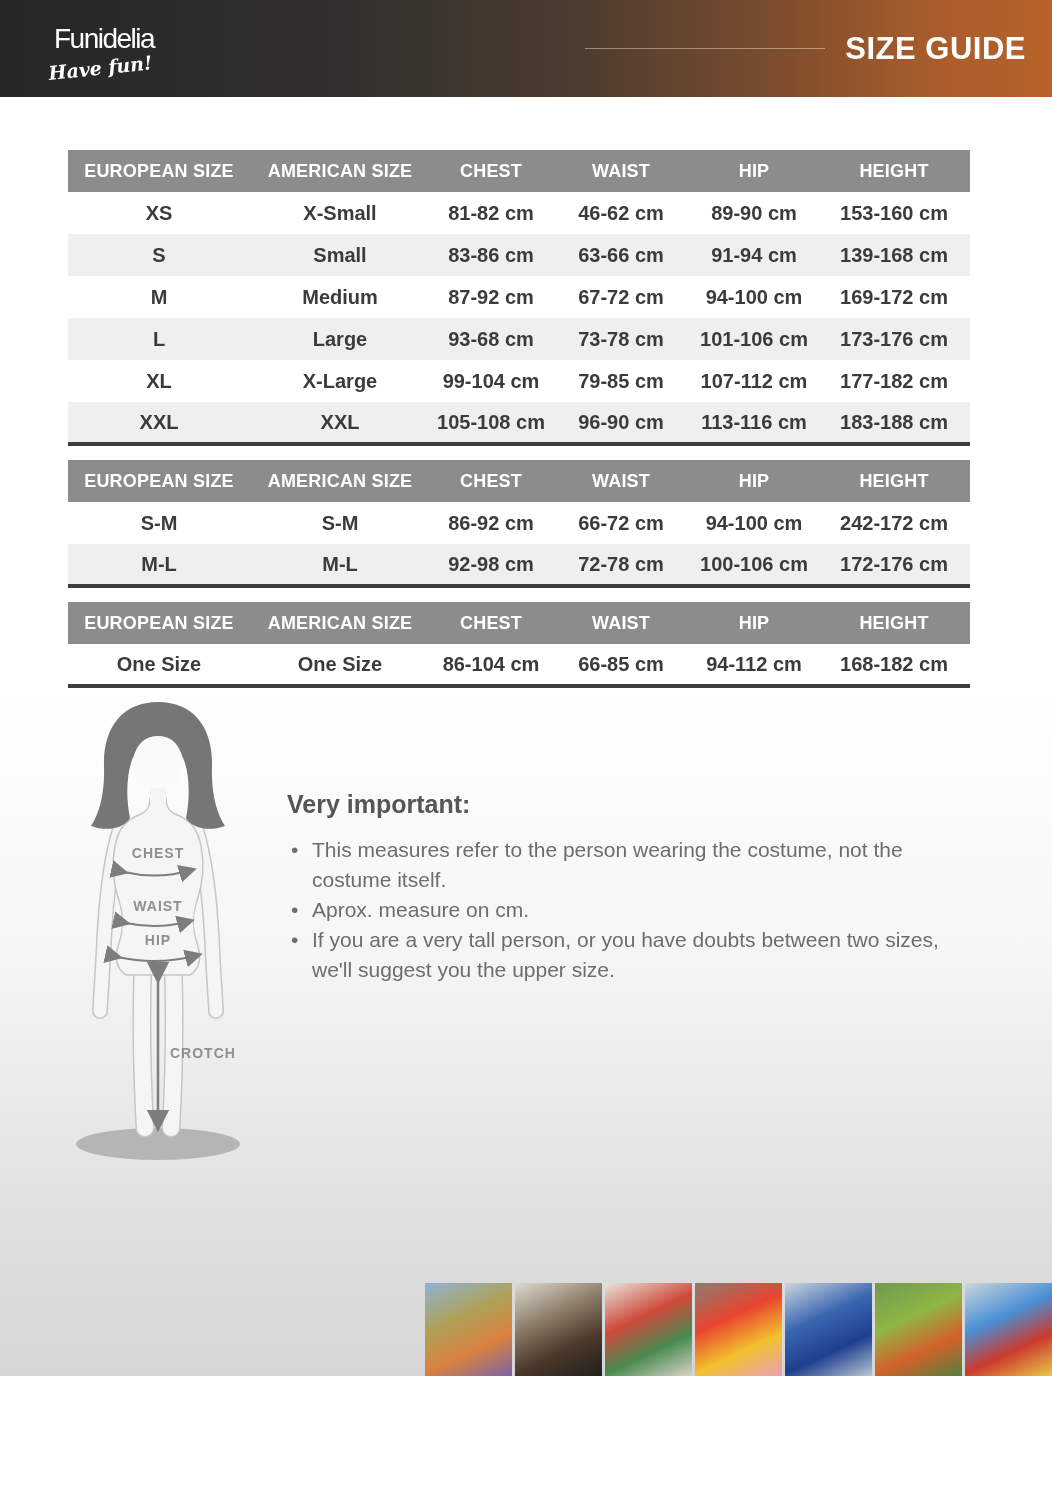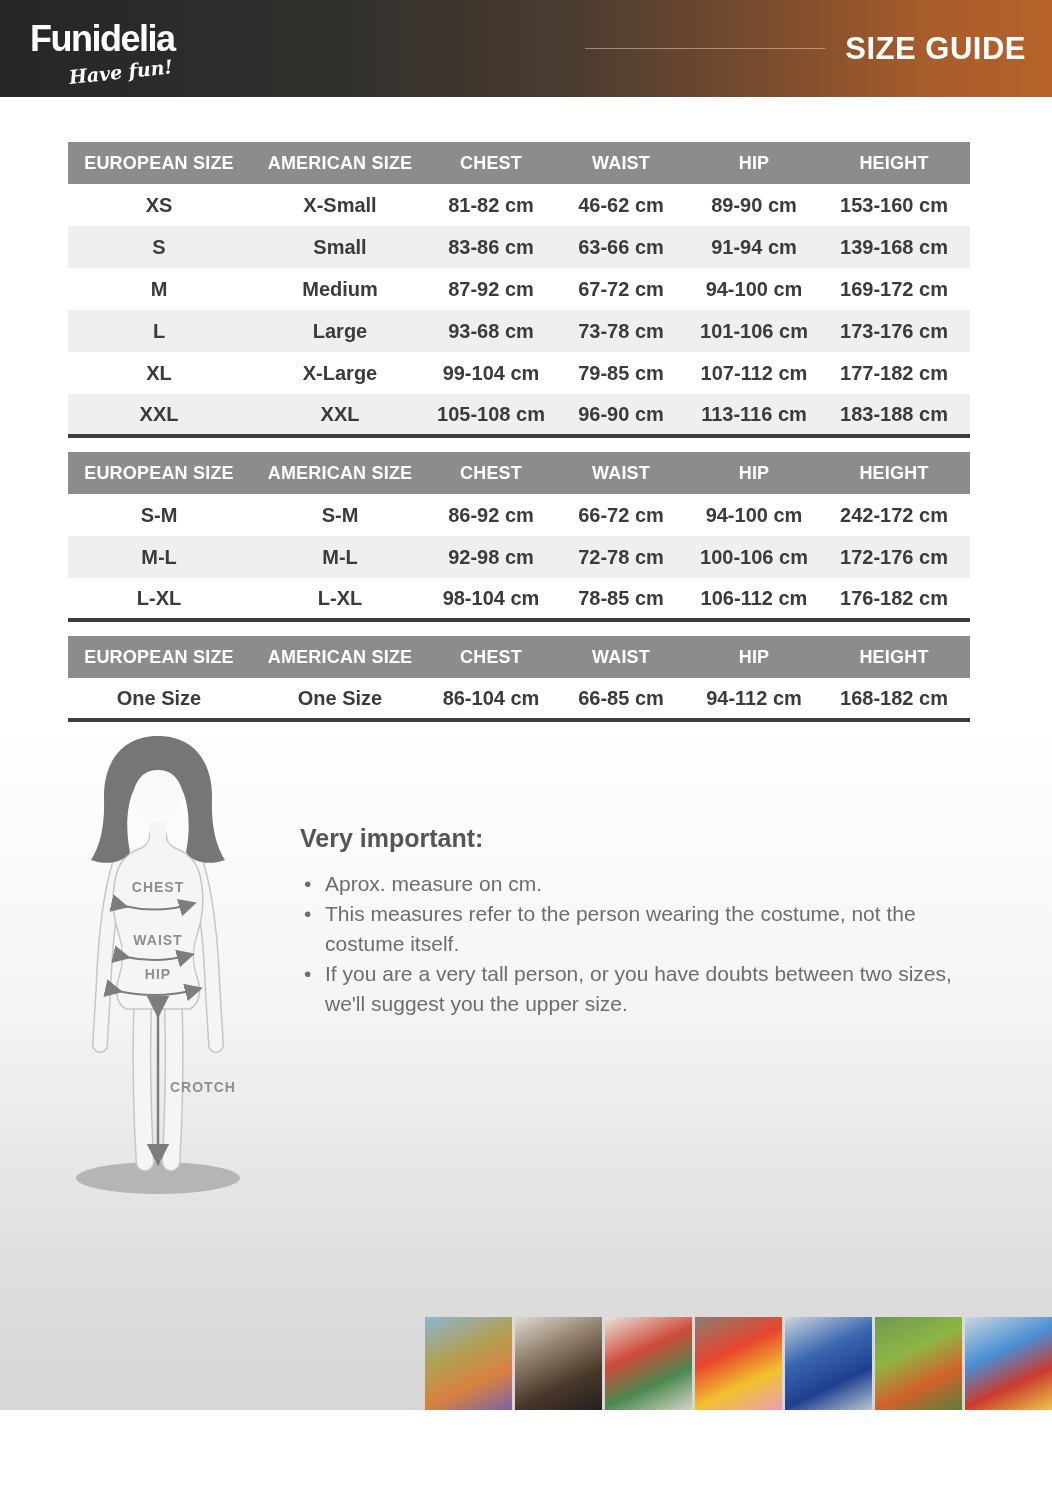--- a/index.html
+++ b/index.html
@@ -13,33 +13,33 @@
   .page { width:1052px; height:1500px; position:relative; }
 
   
   .header {
     height:97px;
     background:linear-gradient(90deg,#262626 0%,#31302d 32%,#4c3c30 55%,#7d4d2e 74%,#a85c2b 88%,#b7622a 100%);
     display:flex; align-items:center;
   }
   .logo { margin-left:30px; display:flex; flex-direction:column; }
   .logo-word {
-    color:#fff; font-size:36px; font-weight:700; letter-spacing:-1.5px; line-height:1;
+    color:#fff; font-size:28px; font-weight:400; letter-spacing:-1.5px; line-height:1;margin-left:24px;
   }
   .logo-tag {
     color:#fff; font-family:"DejaVu Serif", serif; font-style:italic; font-weight:700;
     font-size:19px; text-align:right; margin-top:-2px; padding-right:2px;
     transform:rotate(-6deg); transform-origin:right center;
   }
   .header-right { margin-left:auto; margin-right:26px; display:flex; align-items:center; gap:20px; }
   .header-line { width:240px; height:1px; background:rgba(255,230,205,0.45); }
   .header-title { color:#fff; font-size:31px; font-weight:800; letter-spacing:0.5px; }
 
   
-  .tables { padding:45px 82px 0 68px; background:#fff; }
+  .tables { padding:45px 82px 0 68px; background:#fff;margin-top:8px; }
   table.size-table {
     width:902px; border-collapse:collapse; table-layout:fixed;
     border-bottom:4px solid #3d3d3d; margin-bottom:14px;
   }
   table.size-table:last-child { margin-bottom:0; }
   .size-table th {
     background:#8c8c8c; color:#ffffff; font-size:18px; font-weight:700;
     height:42px; text-align:center; letter-spacing:0.2px;
   }
   .size-table td {
@@ -53,21 +53,21 @@
   .size-table th:nth-child(5), .size-table td:nth-child(5) { width:128px; }
   .size-table th:nth-child(6), .size-table td:nth-child(6) { width:152px; }
 
   
   .info {
     position:relative; height:688px;
     background:linear-gradient(180deg,#ffffff 0%,#f5f5f5 40%,#dedede 80%,#d6d6d6 100%);
   }
   .figure { position:absolute; left:58px; top:8px; }
 
-  .notes { position:absolute; left:300px; top:102px; width:696px; }
+  .notes { position:absolute; left:287px; top:102px; width:696px; }
   .notes h2 { font-size:25px; font-weight:700; color:#555555; margin-bottom:16px; }
   .notes ul { list-style:none; }
   .notes li {
     font-size:21px; line-height:30px; color:#6d6d6d;
     padding-left:25px; position:relative;
   }
   .notes li::before {
     content:"•"; position:absolute; left:4px; top:0; color:#6d6d6d; font-size:21px;
   }
 
@@ -178,28 +178,20 @@
             <td>242-172 cm</td>
           </tr>
           <tr>
             <td>M-L</td>
             <td>M-L</td>
             <td>92-98 cm</td>
             <td>72-78 cm</td>
             <td>100-106 cm</td>
             <td>172-176 cm</td>
           </tr>
-          <tr>
-            <td>L-XL</td>
-            <td>L-XL</td>
-            <td>98-104 cm</td>
-            <td>78-85 cm</td>
-            <td>106-112 cm</td>
-            <td>176-182 cm</td>
-          </tr>
         </tbody>
       </table>
     <table class="size-table">
         <thead>
           <tr>
             <th>EUROPEAN SIZE</th>
             <th>AMERICAN SIZE</th>
             <th>CHEST</th>
             <th>WAIST</th>
             <th>HIP</th>
@@ -269,22 +261,22 @@
       <text x="100" y="249" text-anchor="middle" font-size="14" font-weight="700" fill="#8f8f8f" letter-spacing="1">HIP</text>
       <path d="M60,261 Q100,270 140,259" fill="none" stroke="#7d7d7d" stroke-width="2" marker-start="url(#ah)" marker-end="url(#ah)"></path>
 
       <path d="M100,282 L100,430" fill="none" stroke="#7d7d7d" stroke-width="2.5" marker-start="url(#ah)" marker-end="url(#ah)"></path>
       <text x="112" y="362" text-anchor="start" font-size="14" font-weight="700" fill="#8f8f8f" letter-spacing="1">CROTCH</text>
     </svg>
 
     <div class="notes">
       <h2>Very important:</h2>
       <ul>
+          <li>This measures refer to the person wearing the costume, not the costume itself.</li>
           <li>Aprox. measure on cm.</li>
-          <li>This measures refer to the person wearing the costume, not the costume itself.</li>
           <li>If you are a very tall person, or you have doubts between two sizes, we'll suggest you the upper size.</li>
         </ul>
     </div>
 
     <div class="thumbs">
         <div class="thumb" style="background: linear-gradient(155deg, rgb(143, 180, 212) 0%, rgb(176, 160, 85) 38%, rgb(217, 129, 63) 68%, rgb(122, 100, 166) 100%);"></div>
         <div class="thumb" style="background: linear-gradient(155deg, rgb(222, 217, 208) 0%, rgb(138, 122, 102) 38%, rgb(74, 56, 42) 68%, rgb(32, 32, 31) 100%);"></div>
         <div class="thumb" style="background: linear-gradient(155deg, rgb(232, 228, 221) 0%, rgb(207, 74, 58) 38%, rgb(74, 138, 79) 68%, rgb(216, 211, 201) 100%);"></div>
         <div class="thumb" style="background: linear-gradient(155deg, rgb(138, 125, 114) 0%, rgb(232, 69, 46) 38%, rgb(242, 193, 46) 68%, rgb(232, 160, 180) 100%);"></div>
         <div class="thumb" style="background: linear-gradient(155deg, rgb(204, 214, 223) 0%, rgb(58, 102, 176) 38%, rgb(31, 63, 143) 68%, rgb(184, 198, 210) 100%);"></div>

